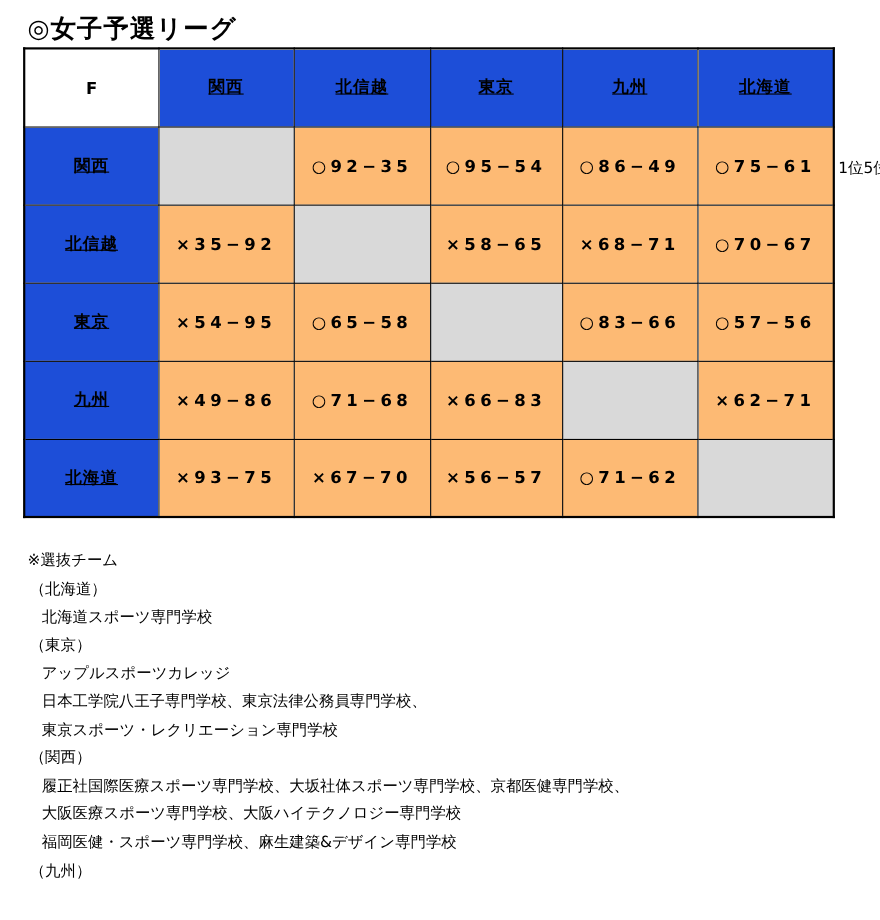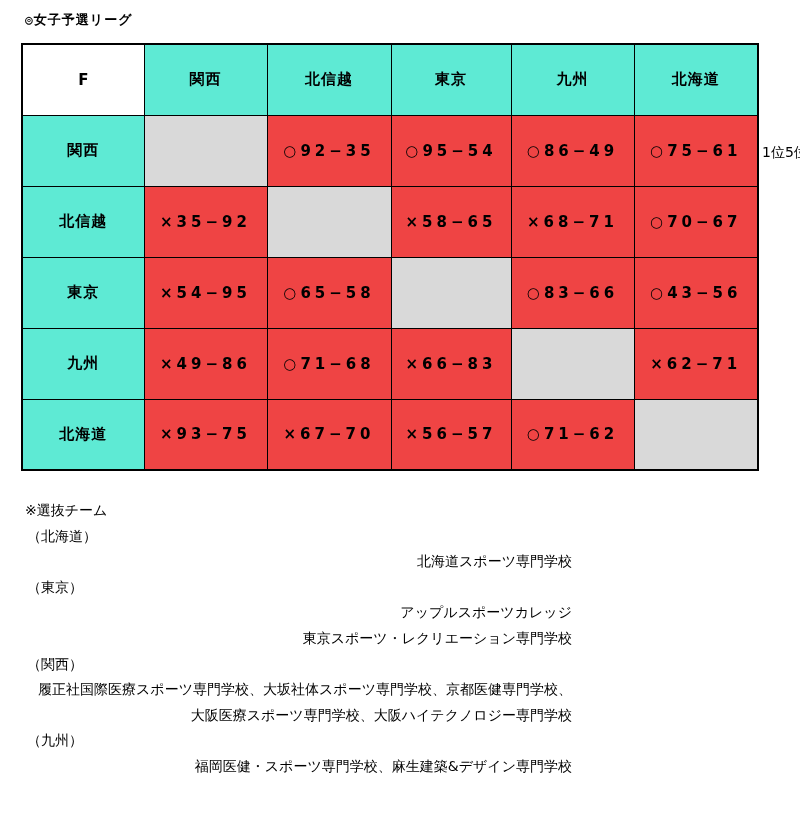--- a/index.html
+++ b/index.html
@@ -7,24 +7,23 @@
     width: 800px; height: 836px;
     background: #ffffff;
     color: #000000;
     font-family: "DejaVu Sans", "Liberation Sans", sans-serif;
     overflow: hidden;
     position: relative;
   }
   .title {
     position: absolute;
     left: 25px; top: 11px;
-    font-size: 13px;
+    font-size: 23px;
     font-weight: bold;
     letter-spacing: 1px;
-    font-family: Liberation Mono, monospace;
   }
   .table-wrap {
     position: absolute;
     left: 21px; top: 43px;
     display: flex;
     align-items: flex-start;
   }
   table.league {
     border-collapse: collapse;
     table-layout: fixed;
@@ -32,32 +31,33 @@
     border: 2px solid #000;
   }
   table.league td {
     border: 1.5px solid #000;
     text-align: center;
     vertical-align: middle;
     height: 71px;
     overflow: hidden;
   }
   td.hd {
-    background: #5eead4;
+    background: #1d4ed8;
     font-weight: bold;
     font-size: 15px;
     letter-spacing: 1px;
+    text-decoration: underline;
   }
   td.corner {
     background: #ffffff;
     font-weight: bold;
     font-size: 15px;
   }
   td.score {
-    background: #ef4444;
+    background: #fdba74;
     font-weight: bold;
     font-size: 15px;
     letter-spacing: 4px;
     white-space: nowrap;
   }
   td.diag { background: #d9d9d9; }
   .ranks {
     display: flex;
     flex-direction: row;
     margin-top: 74px;
@@ -72,21 +72,21 @@
   }
   .notes {
     position: absolute;
     left: 25px; top: 498px;
     font-size: 14px;
     line-height: 25.6px;
     white-space: nowrap;
   }
   .note.l0 { padding-left: 0; }
   .note.l1 { padding-left: 2px; }
-  .note.l2 { padding-left: 13px; text-align: right; }
+  .note.l2 { padding-left: 13px; }
 </style>
 </head>
 <body>
 
 <div class="title">◎女子予選リーグ</div>
 
 <div class="table-wrap">
   <table class="league">
     <colgroup>
       <col style="width:122px">
@@ -120,21 +120,21 @@
         <td class="score">×58−65</td>
         <td class="score">×68−71</td>
         <td class="score">○70−67</td>
       </tr>
       <tr>
         <td class="hd">東京</td>
         <td class="score">×54−95</td>
         <td class="score">○65−58</td>
         <td class="score diag"></td>
         <td class="score">○83−66</td>
-        <td class="score">○43−56</td>
+        <td class="score">○57−56</td>
       </tr>
       <tr>
         <td class="hd">九州</td>
         <td class="score">×49−86</td>
         <td class="score">○71−68</td>
         <td class="score">×66−83</td>
         <td class="score diag"></td>
         <td class="score">×62−71</td>
       </tr>
       <tr>
@@ -156,19 +156,20 @@
     <div class="rank-item">3位</div>
   </div>
 </div>
 
 <div class="notes">
   <div class="note l0">※選抜チーム</div>
   <div class="note l1">（北海道）</div>
   <div class="note l2">北海道スポーツ専門学校</div>
   <div class="note l1">（東京）</div>
   <div class="note l2">アップルスポーツカレッジ</div>
+  <div class="note l2">日本工学院八王子専門学校、東京法律公務員専門学校、</div>
   <div class="note l2">東京スポーツ・レクリエーション専門学校</div>
   <div class="note l1">（関西）</div>
   <div class="note l2">履正社国際医療スポーツ専門学校、大坂社体スポーツ専門学校、京都医健専門学校、</div>
   <div class="note l2">大阪医療スポーツ専門学校、大阪ハイテクノロジー専門学校</div>
+  <div class="note l2">福岡医健・スポーツ専門学校、麻生建築&amp;デザイン専門学校</div>
   <div class="note l1">（九州）</div>
-  <div class="note l2">福岡医健・スポーツ専門学校、麻生建築&amp;デザイン専門学校</div>
 </div>
 
 </body></html>

